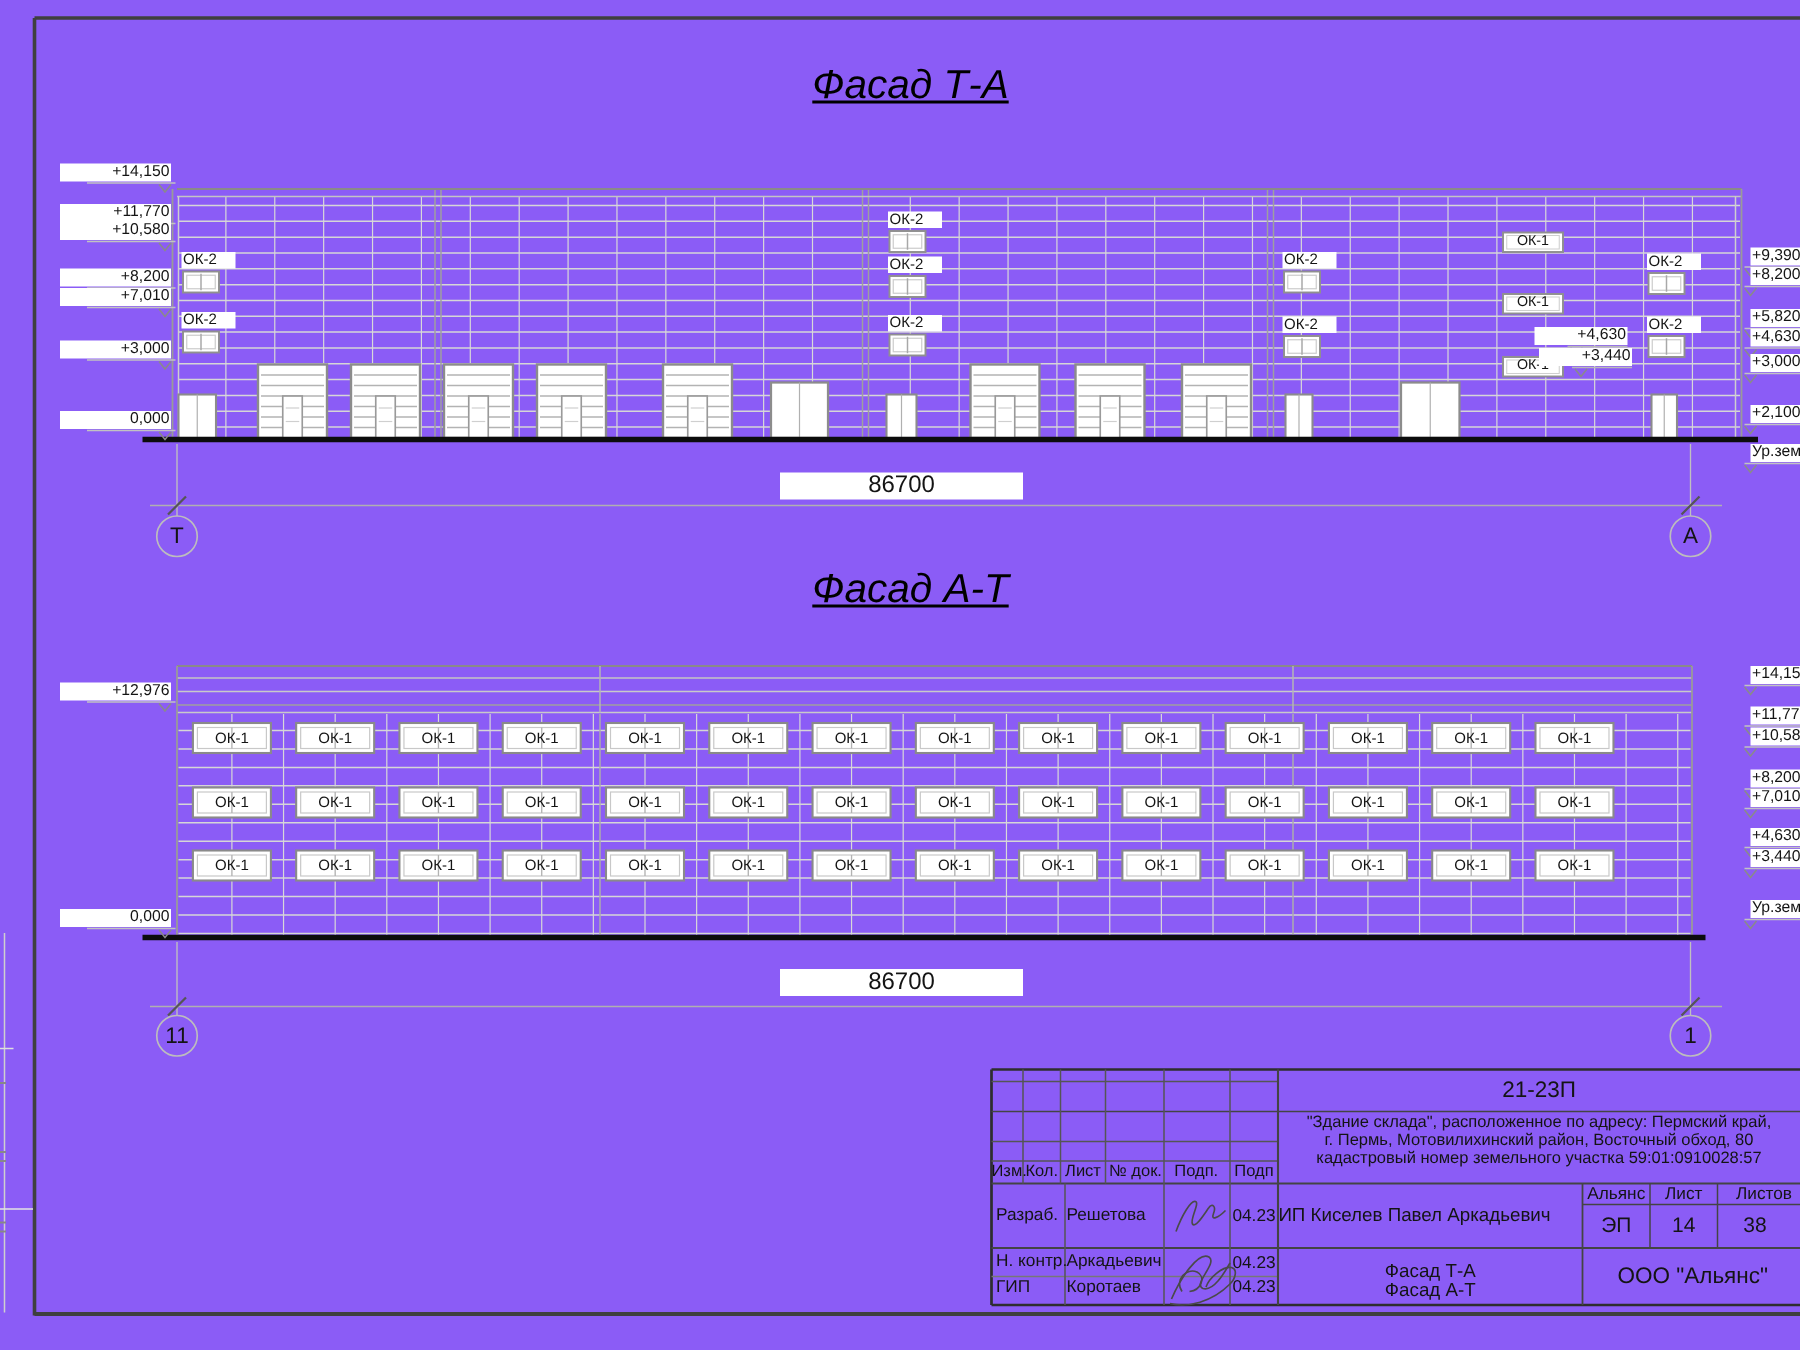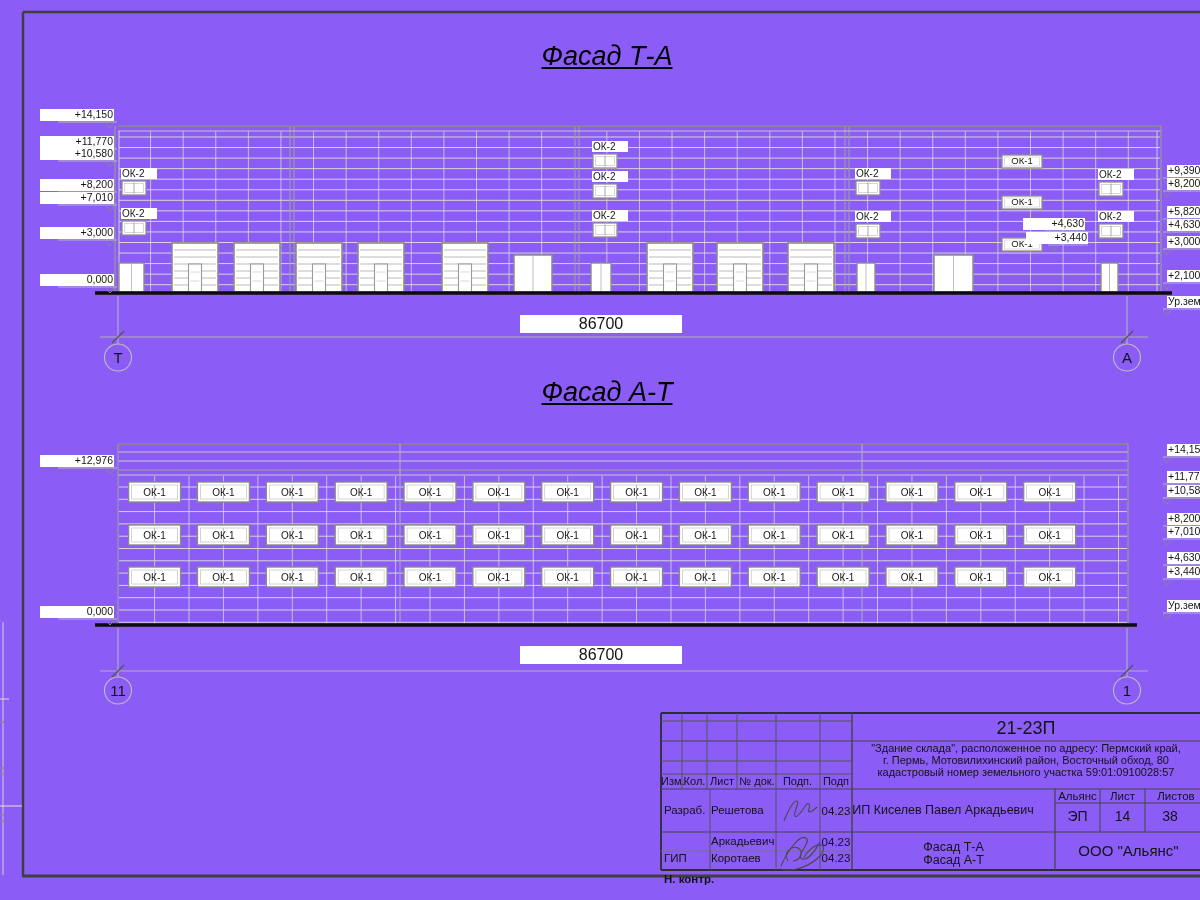--- a/index.html
+++ b/index.html
@@ -508,28 +508,28 @@
     <div class="lab c" style="left:661px;top:775px;width:21px;font-size:11px;">Изм.</div>
     <div class="lab c" style="left:682px;top:775px;width:25px;font-size:11px;">Кол.</div>
     <div class="lab c" style="left:707px;top:775px;width:30px;font-size:11px;">Лист</div>
     <div class="lab c" style="left:737px;top:775px;width:40px;font-size:11px;">№ док.</div>
     <div class="lab c" style="left:775px;top:775px;width:45px;font-size:11px;">Подп.</div>
     <div class="lab c" style="left:820px;top:775px;width:32px;font-size:11px;">Подп</div>
 
     <div class="lab" style="left:664px;top:804px;font-size:11.5px;">Разраб.</div>
     <div class="lab" style="left:711px;top:804px;font-size:11.5px;">Решетова</div>
     <div class="lab c" style="left:820px;top:805px;width:32px;font-size:11.5px;">04.23</div>
-    <div class="lab" style="left:664px;top:873px;font-size:11.5px;font-weight:bold;">Н. контр.</div>
+    <div class="lab" style="left:664px;top:835px;font-size:11.5px;">Н. контр.</div>
     <div class="lab" style="left:711px;top:835px;font-size:11.5px;">Аркадьевич</div>
     <div class="lab c" style="left:820px;top:836px;width:32px;font-size:11.5px;">04.23</div>
     <div class="lab" style="left:664px;top:852px;font-size:11.5px;">ГИП</div>
     <div class="lab" style="left:711px;top:852px;font-size:11.5px;">Коротаев</div>
     <div class="lab c" style="left:820px;top:852px;width:32px;font-size:11.5px;">04.23</div>
 
-    <div class="lab c" style="left:852px;top:719px;width:348px;font-size:18px;">21-23П</div>
+    <div class="lab c" style="left:852px;top:719px;width:348px;font-size:15px;">21-23П</div>
     <div class="lab c" style="left:856px;top:742px;width:340px;font-size:11px;">"Здание склада", расположенное по адресу: Пермский край,</div>
     <div class="lab c" style="left:856px;top:754px;width:340px;font-size:11px;">г. Пермь, Мотовилихинский район, Восточный обход, 80</div>
     <div class="lab c" style="left:856px;top:766px;width:340px;font-size:11px;">кадастровый номер земельного участка 59:01:0910028:57</div>
     <div class="lab c" style="left:852px;top:804px;width:182px;font-size:12.5px;">ИП Киселев Павел Аркадьевич</div>
     <div class="lab c" style="left:1055px;top:790px;width:45px;font-size:11.5px;">Альянс</div>
     <div class="lab c" style="left:1100px;top:790px;width:45px;font-size:11.5px;">Лист</div>
     <div class="lab c" style="left:1145px;top:790px;width:62px;font-size:11.5px;">Листов</div>
     <div class="lab c" style="left:1055px;top:809px;width:45px;font-size:14px;">ЭП</div>
     <div class="lab c" style="left:1100px;top:809px;width:45px;font-size:14px;">14</div>
     <div class="lab c" style="left:1145px;top:809px;width:50px;font-size:14px;">38</div>

